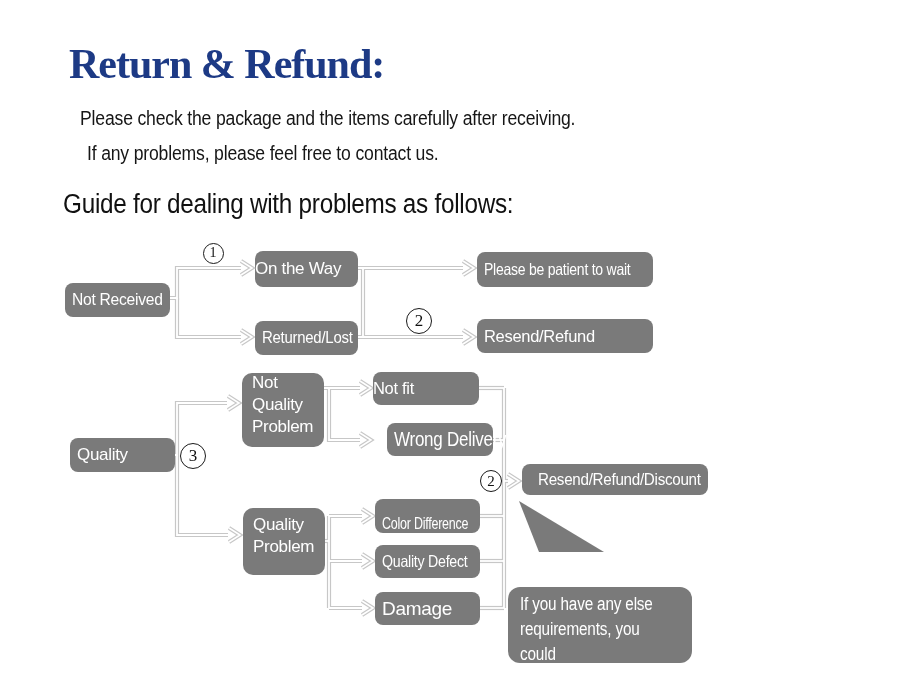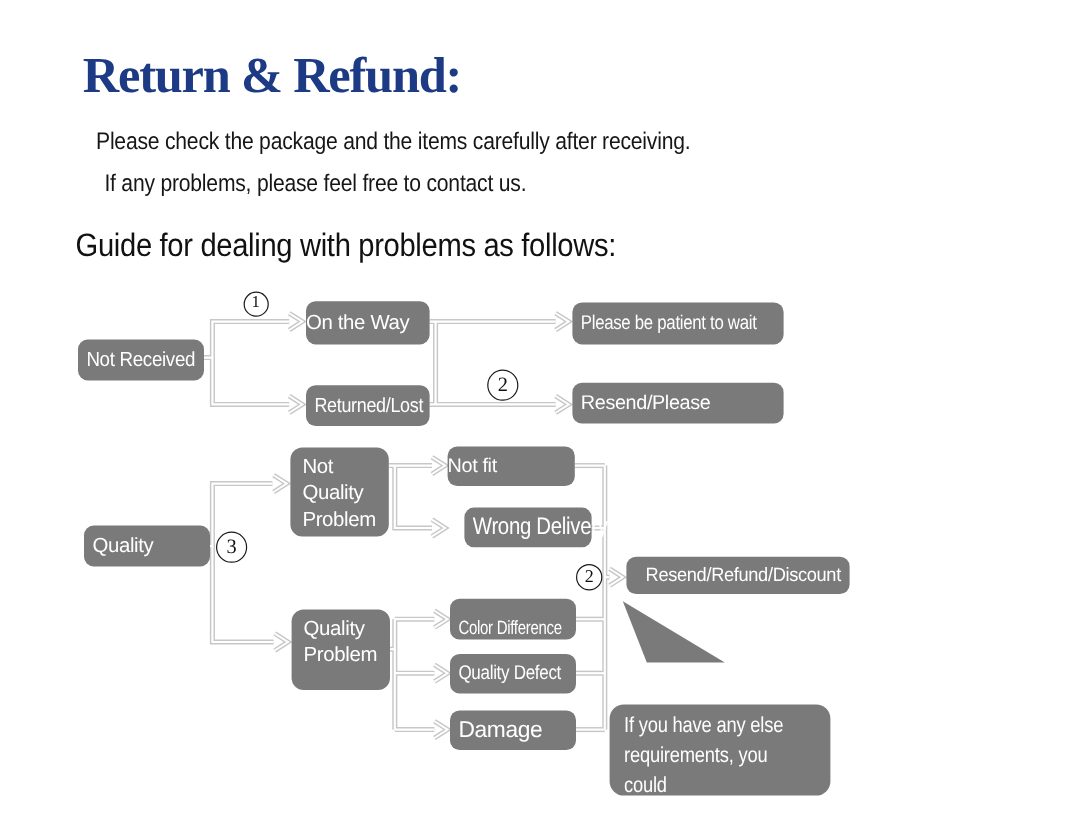--- a/index.html
+++ b/index.html
@@ -28,21 +28,21 @@
   #connector-svg{position:absolute;left:0;top:0;pointer-events:none;}
   .node{
     position:absolute;background:#7a7a7a;color:#ffffff;border-radius:8px;
     display:flex;align-items:center;box-sizing:border-box;
     font-size:16.5px;letter-spacing:-0.3px;white-space:nowrap;
     padding:0 4px 0 7px;z-index:2;
   }
   .node span{display:inline-block;transform-origin:0 50%;}
   .node.center{justify-content:flex-start;padding:0;}
   .node.multiline{
-    align-items:flex-start;white-space:pre-line;border-radius:10px;
+    align-items:center;white-space:pre-line;border-radius:10px;
     font-size:17px;line-height:22px;padding:5px 6px 16px 10px;
   }
   .marker{
     position:absolute;z-index:3;box-sizing:border-box;
     border:1.6px solid #1a1a1a;border-radius:50%;background:#ffffff;
     display:flex;align-items:center;justify-content:center;
     font-family:"Liberation Serif",serif;color:#111;
   }
   .callout{
     position:absolute;z-index:2;background:#7a7a7a;color:#fff;border-radius:12px;
@@ -137,21 +137,21 @@
       <div class="node center" style="left: 255px; top: 251px; width: 103px; height: 36px; font-size: 17px;">
         <span>On the Way</span>
       </div>
       <div class="node" style="left: 255px; top: 321px; width: 103px; height: 34px; font-size: 17px;">
         <span style="transform: scaleX(0.88);">Returned/Lost</span>
       </div>
       <div class="node" style="left: 477px; top: 252px; width: 176px; height: 35px; font-size: 16.5px;">
         <span style="transform: scaleX(0.85);">Please be patient to wait</span>
       </div>
       <div class="node" style="left: 477px; top: 319px; width: 176px; height: 34px; font-size: 16.5px;">
-        <span>Resend/Please</span>
+        <span>Resend/Refund</span>
       </div>
       <div class="node" style="left: 70px; top: 438px; width: 105px; height: 34px; font-size: 17px;">
         <span>Quality</span>
       </div>
       <div class="node multiline" style="left: 242px; top: 373px; width: 82px; height: 74px;"><span>Not
 Quality
 Problem</span></div>
       <div class="node center" style="left: 373px; top: 372px; width: 106px; height: 33px; font-size: 16.5px;">
         <span>Not fit</span>
       </div>

